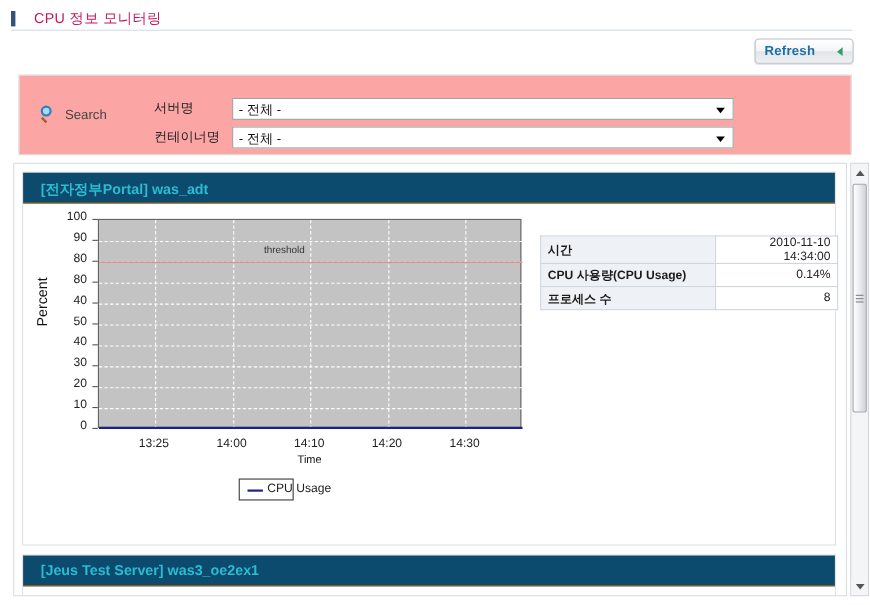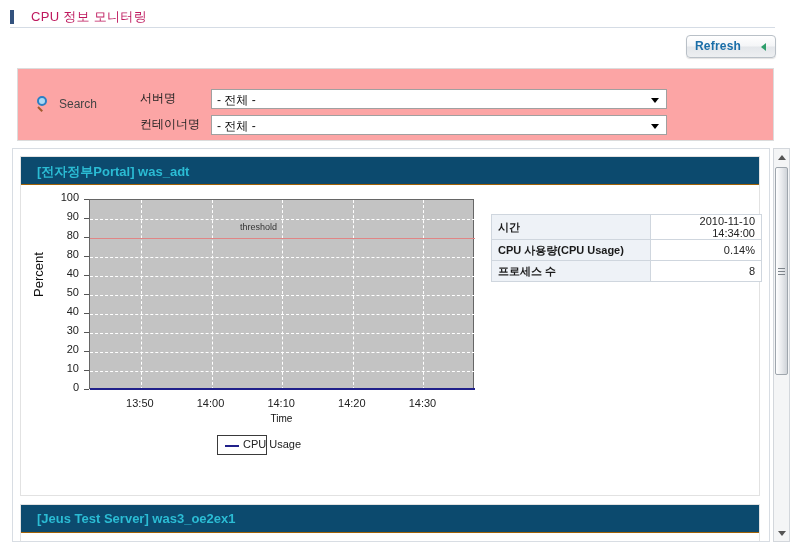--- a/index.html
+++ b/index.html
@@ -461,21 +461,21 @@
             <div class="gridline-v" style="left: 192.147px;"></div>
             <div class="gridline-v" style="left: 262.789px;"></div>
             <div class="gridline-v" style="left: 333.431px;"></div>
           </div>
         <div class="threshold-line" id="threshold-line" style="top: 38px; border-top-color: rgb(224, 133, 133);"></div>
         <div class="threshold-label" id="threshold-label" style="top: 22px; left: 150px;">threshold</div>
         <div class="series-line" id="series-line" style="top: 187.734px; background: rgb(32, 32, 138);"></div>
       </div>
 
       <div id="x-ticks">
-          <div class="x-tick" style="left: 93.8624px; top: 212px;">13:50</div>
+          <div class="x-tick" style="left: 93.8624px; top: 212px;">13:25</div>
           <div class="x-tick" style="left: 164.505px; top: 212px;">14:00</div>
           <div class="x-tick" style="left: 235.147px; top: 212px;">14:10</div>
           <div class="x-tick" style="left: 305.789px; top: 212px;">14:20</div>
           <div class="x-tick" style="left: 376.431px; top: 212px;">14:30</div>
         </div>
 
       <div class="legend-box">
         <span class="legend-swatch" style="background: rgb(32, 32, 138);"></span>
         <span class="legend-text">CPU Usage</span>
       </div>

